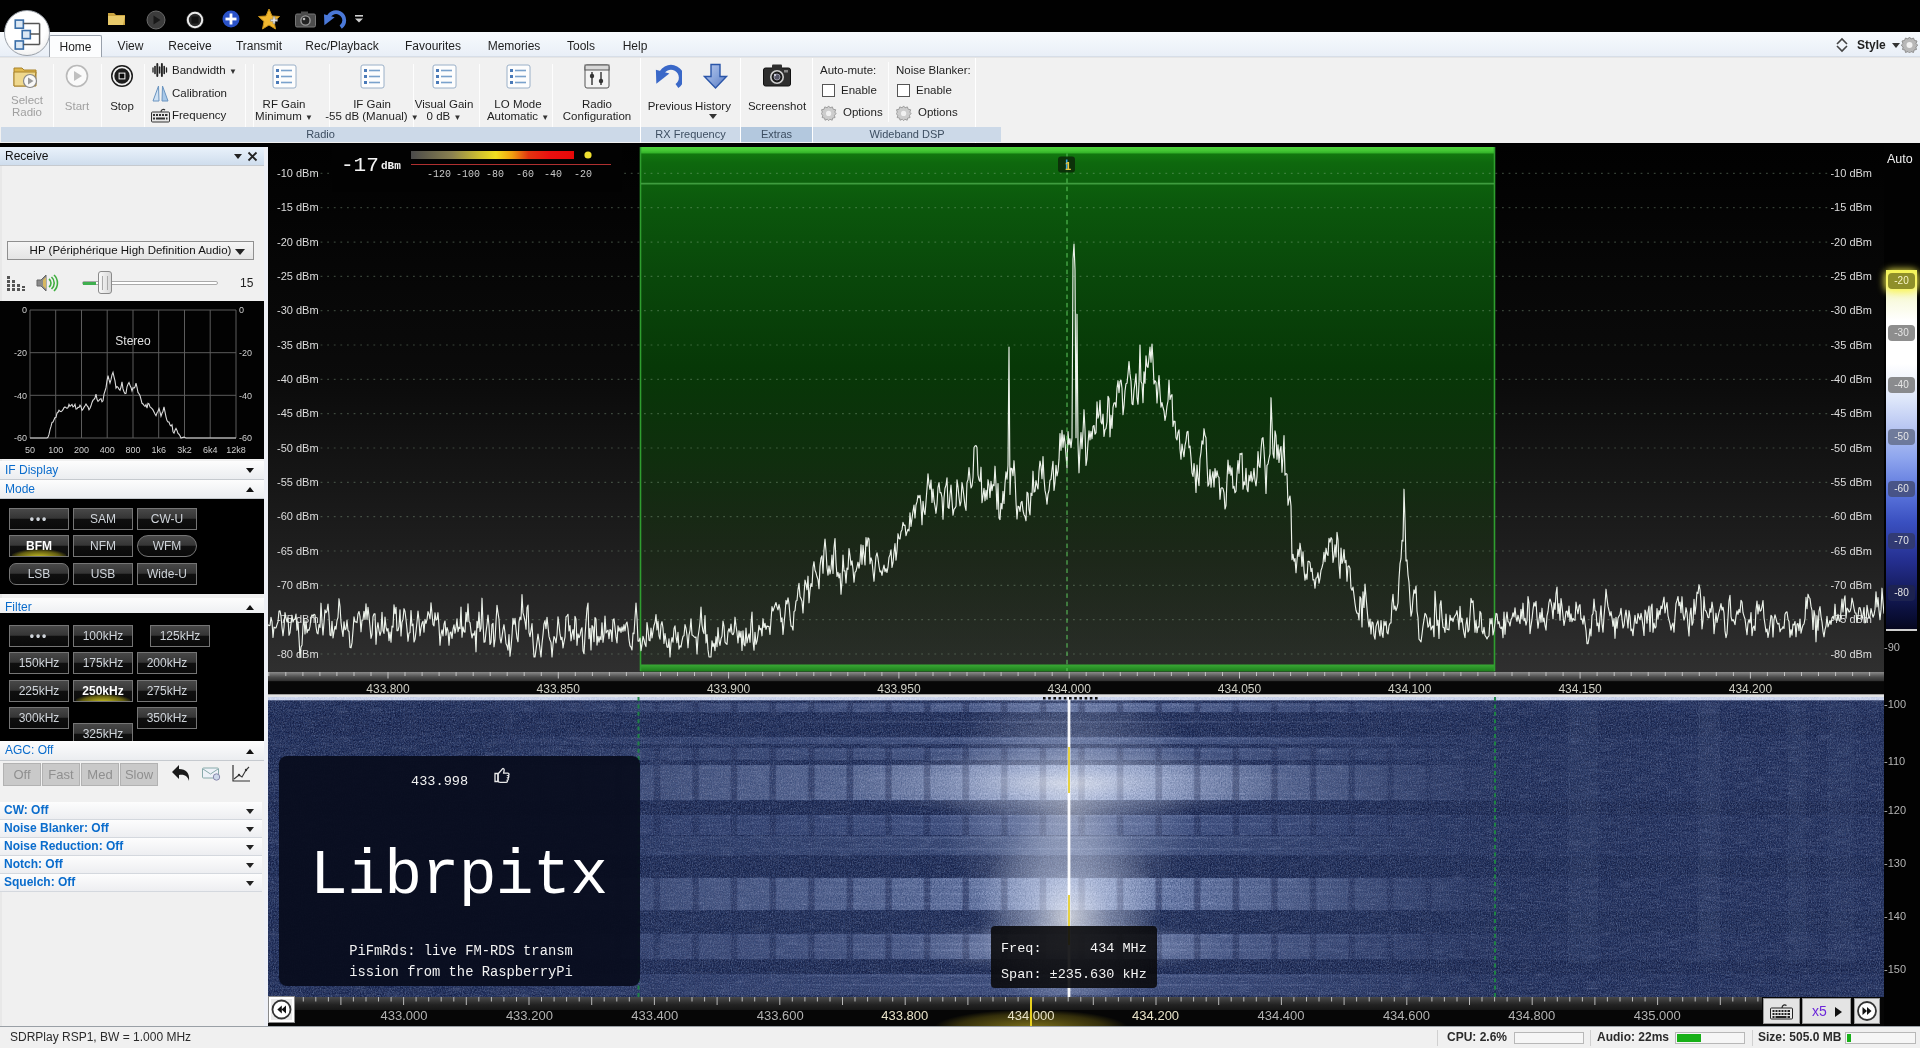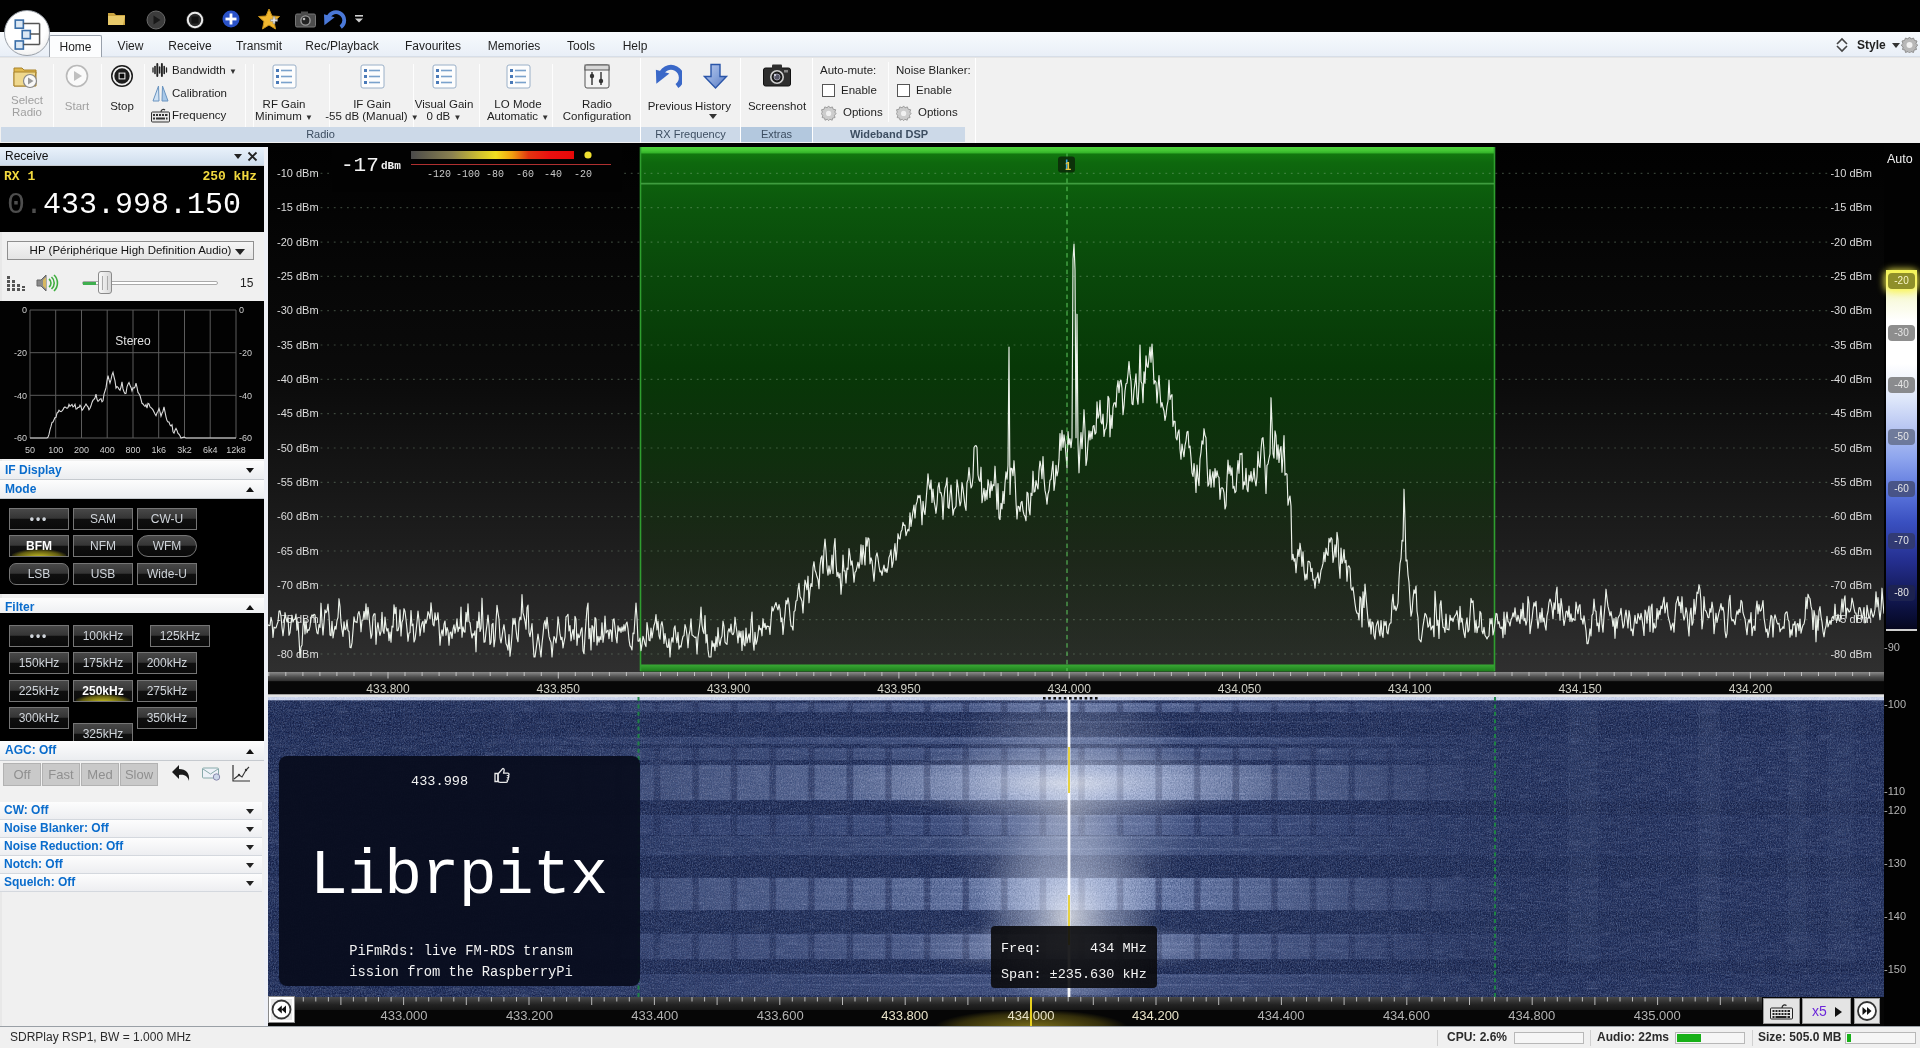--- a/index.html
+++ b/index.html
@@ -19,21 +19,21 @@
 #ribbon .vsep{position:absolute;top:6px;height:63px;width:1px;background:#d9d9d9;border-right:1px solid #fdfdfd;}
 #ribbon .gsep{position:absolute;top:0px;height:86px;width:1px;background:#cfcfcf;border-right:1px solid #ffffff;}
 .gband{position:absolute;top:69px;height:15px;background:#ccd9e8;font-size:11px;color:#3d4e61;text-align:center;line-height:15px;}
 .rlab{position:absolute;font-size:11.5px;color:#1e1e1e;text-align:center;white-space:nowrap;}
 .rlab.gray{color:#a0a0a0;}
 .dropmark{font-size:8px;color:#333;}
 
 #leftpanel{left:0;top:147px;width:264px;height:879px;background:#f0f0f0;border-left:2px solid #e8e8e8;}
 #lpstrip{left:264px;top:147px;width:4px;height:879px;background:#eef0f6;}
 .phead{position:absolute;left:0;width:264px;height:19px;background:linear-gradient(#fdfdfd,#ebedf0);border-bottom:1px solid #c6cacf;font-size:12px;line-height:18px;color:#16181c;}
-.phead b{font-weight:bold;color:#0a6ccc;position:absolute;left:5px;}
+.phead b{font-weight:normal;color:#0a6ccc;position:absolute;left:5px;}
 .phead .arr{position:absolute;right:10px;top:7px;width:0;height:0;border-left:4px solid transparent;border-right:4px solid transparent;}
 .arr.dn{border-top:5px solid #222;}
 .arr.up{border-bottom:5px solid #222;}
 .modebtn{position:absolute;width:60px;height:22px;border:1px solid #757575;background:linear-gradient(#484848,#353535 46%,#0f0f0f 52%,#0a0a0a);color:#cfd4da;font-size:12px;text-align:center;line-height:20px;}
 .modebtn.sel{color:#fff;font-weight:bold;background:linear-gradient(#4a4a4a,#373737 46%,#101010 52%,#0c0c0c);}
 .modebtn.sel:after{content:"";position:absolute;left:2px;right:2px;bottom:0;height:12px;background:radial-gradient(ellipse 75% 100% at 50% 115%,rgba(225,215,40,.95),rgba(180,170,20,.5) 55%,transparent 75%);}
 .agcbtn{position:absolute;width:38px;height:23px;background:#c9c9c9;border:1px solid #b2b2b2;color:#8f8f8f;font-size:13px;text-align:center;line-height:21px;}
 .offhead{position:absolute;left:0;width:262px;height:18px;background:linear-gradient(#fdfdfd,#edeef1);border-bottom:1px solid #d4d8de;font-size:12px;font-weight:bold;color:#0a6ccc;line-height:17px;padding-left:4px;}
 .offhead .arr{position:absolute;right:8px;top:7px;width:0;height:0;border-left:4px solid transparent;border-right:4px solid transparent;border-top:5px solid #222;}
 
@@ -142,21 +142,21 @@
  <div class="vsep" style="left:552px"></div>
  <div class="gsep" style="left:640px"></div>
  <div class="gsep" style="left:740px"></div>
  <div class="gsep" style="left:812px"></div>
  <div class="gsep" style="left:975px"></div>
  <div class="vsep" style="left:888px;top:4px;height:60px"></div>
  
  <div class="gband" style="left:1px;width:639px;">Radio</div>
  <div class="gband" style="left:641px;width:99px;">RX Frequency</div>
  <div class="gband" style="left:741px;width:71px;background:#b3c8de;">Extras</div>
- <div class="gband" style="left:813px;width:152px;font-weight:bold;">Wideband DSP</div>
+ <div class="gband" style="left:813px;width:188px;">Wideband DSP</div>
  
  <svg class="abs" style="left:13px;top:6px" width="28" height="26" viewBox="0 0 28 26">
   <path d="M1 4 h8 l2 2 h12 v16 h-22 z" fill="#e0b84e" stroke="#a8822a"></path>
   <path d="M1 8 h22 l-2.5 14 h-19.5 z" fill="#efd88e" stroke="#a8822a"></path>
   <circle cx="17" cy="17" r="6.5" fill="#f8f8f8" stroke="#888" stroke-width="1.2"></circle>
   <path d="M15 13.5 L20.5 17 L15 20.5 z" fill="#9a9a9a"></path>
  </svg>
  <div class="rlab gray" style="left:3px;top:36px;width:48px;">Select<br>Radio</div>
  
  <svg class="abs" style="left:65px;top:6px" width="24" height="24" viewBox="0 0 24 24">
@@ -325,25 +325,20 @@
 <div class="abs" id="lpstrip"></div>
 
 <div class="phead" style="top:147px;background:linear-gradient(#eaf2fb,#cfdded);">
  <span style="position:absolute;left:5px;color:#111;">Receive</span>
  <span class="arr dn" style="right:22px;"></span>
  <svg style="position:absolute;right:6px;top:4px" width="11" height="11" viewBox="0 0 11 11">
         <path d="M1.5 1.5 L9.5 9.5 M9.5 1.5 L1.5 9.5" stroke="#222" stroke-width="1.8"></path>
       </svg>
 </div>
 
-<div class="abs" style="left:0;top:166px;width:264px;height:66px;background:#000;">
- <div class="mono" style="position:absolute;left:4px;top:3px;font-size:13px;font-weight:bold;color:#f2d93e;">RX 1</div>
- <div class="mono" style="position:absolute;right:7px;top:3px;font-size:13px;font-weight:bold;color:#f2d93e;">250 kHz</div>
- <div class="mono" style="position:absolute;left:7px;top:22px;font-size:30px;color:#fdfdfd;letter-spacing:0;"><span style="color:#4e4e4e;">0.</span>433.998.150</div>
-</div>
 
 <div class="abs" style="left:7px;top:241px;width:247px;height:19px;background:linear-gradient(#f5f5f5,#e4e4e4);border:1px solid #8f8f8f;font-size:11.5px;color:#111;text-align:center;line-height:17px;">HP (Périphérique High Definition Audio)
  <span style="position:absolute;right:8px;top:7px;width:0;height:0;border-left:5px solid transparent;border-right:5px solid transparent;border-top:6px solid #222;"></span>
 </div>
 
 <svg class="abs" style="left:6px;top:272px" width="22" height="22" viewBox="0 0 22 22">
  <g fill="#555">
         <rect x="1" y="4" width="3" height="3"></rect>
         <rect x="1" y="8" width="3" height="3"></rect>
         <rect x="1" y="12" width="3" height="3"></rect>
@@ -1045,21 +1040,21 @@
  <div style="position:absolute;left:2px;top:484px;width:31px;height:2px;background:#cfcfcf;"></div>
  <div class="cbl" style="top:128px;background:#8f8f2a;color:#f8f4c8;box-shadow:0 0 7px 4px rgba(250,245,80,.85);">-20</div>
  <div class="cbl" style="top:180px;">-30</div>
  <div class="cbl" style="top:232px;">-40</div>
  <div class="cbl" style="top:284px;background:rgba(100,110,140,.85);">-50</div>
  <div class="cbl" style="top:336px;background:rgba(70,80,125,.9);">-60</div>
  <div class="cbl" style="top:388px;background:rgba(50,58,110,.9);">-70</div>
  <div class="cbl" style="top:440px;background:rgba(30,36,80,.9);">-80</div>
  <div class="cbt" style="top:496px;">-90</div>
  <div class="cbt" style="top:553px;">-100</div>
- <div class="cbt" style="top:640px;">-110</div>
+ <div class="cbt" style="top:610px;">-110</div>
  <div class="cbt" style="top:659px;">-120</div>
  <div class="cbt" style="top:712px;">-130</div>
  <div class="cbt" style="top:765px;">-140</div>
  <div class="cbt" style="top:818px;">-150</div>
 </div>
 
 <div class="abs" id="statusbar">
  <div class="sbtext" style="left:10px;">SDRPlay RSP1, BW = 1.000 MHz</div>
  <div class="abs" style="left:1437px;top:3px;width:1px;height:16px;background:#d0d0d0;"></div>
  <div class="sbtext" style="left:1447px;font-weight:bold;">CPU: 2.6%</div>

